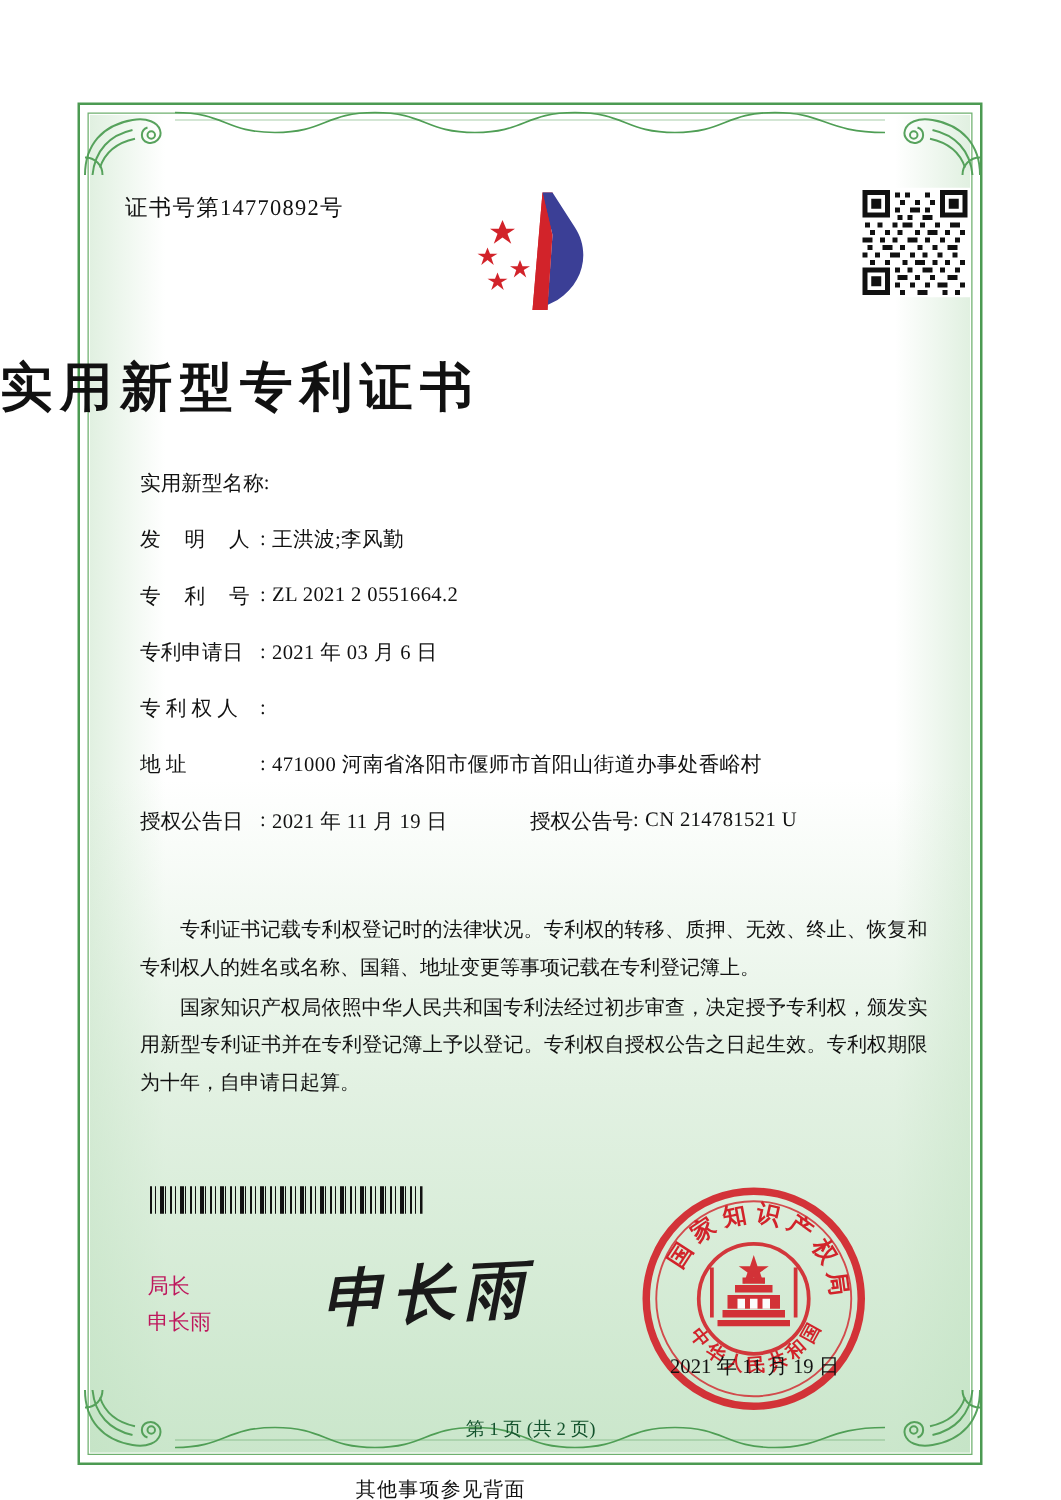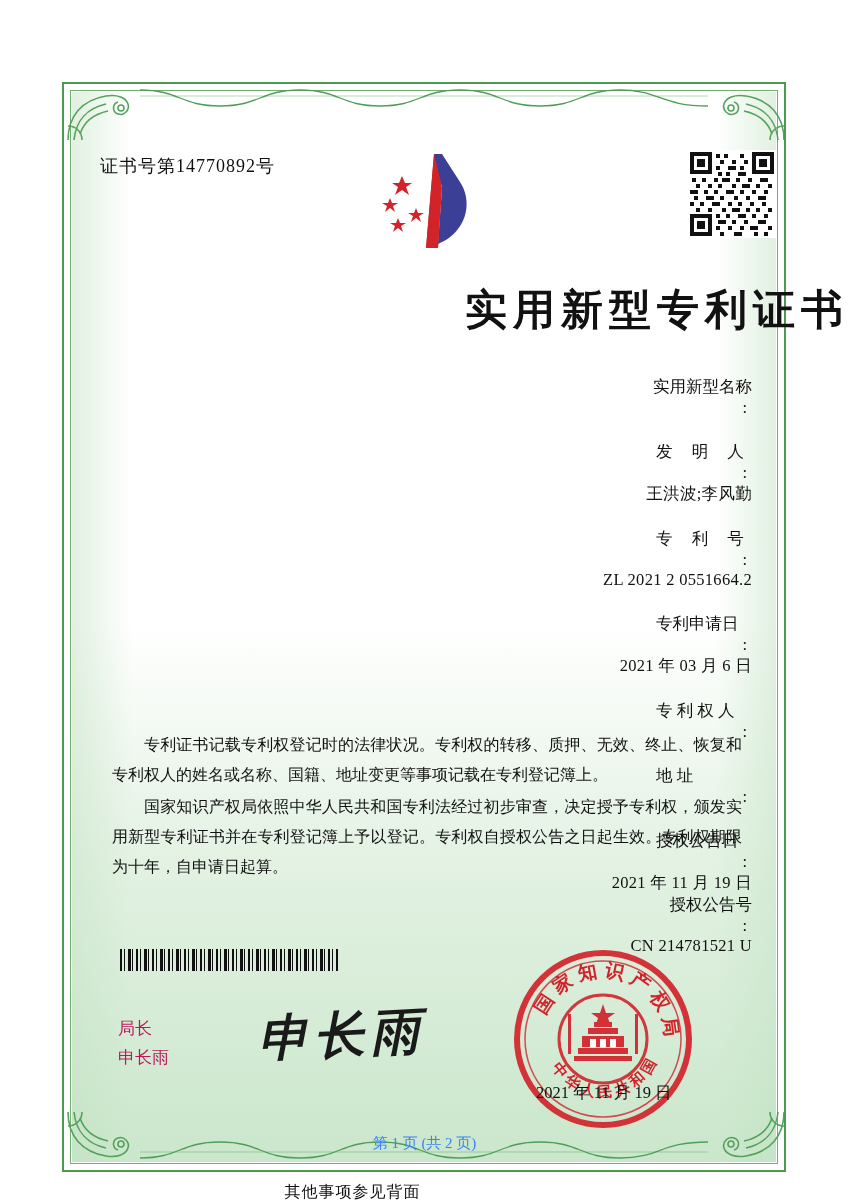--- a/index.html
+++ b/index.html
@@ -105,43 +105,42 @@
     left: 688px;
     top: 126px;
     width: 88px;
     height: 88px;
   }
   .title {
     position: absolute;
     left: 0;
     top: 258px;
     width: 849px;
-    text-align: right;
+    text-align: left;
     font-family: "Liberation Serif", serif;
     font-size: 42px;
     font-weight: bold;
     letter-spacing: 6px;
     color: #111;
   }
   
   .fields {
     position: absolute;
     left: 112px;
     top: 352px;
     width: 640px;
   }
   .field-row {
     display: flex;
-    align-items: flex-end;
+    align-items: flex-start;
     margin-bottom: 23px;
     font-family: "Liberation Serif", serif;
     font-size: 16.5px;
     color: #111;
     white-space: nowrap;
-    flex-direction: column;
   }
   .field-label {
     display: inline-block;
     min-width: 96px;
     letter-spacing: 0px;
   }
   .field-label.spaced {
     letter-spacing: 7.5px;
   }
   .field-colon {
@@ -225,21 +224,21 @@
     white-space: nowrap;
   }
   .page-no {
     position: absolute;
     left: 0;
     top: 1110px;
     width: 849px;
     text-align: center;
     font-family: "Liberation Serif", serif;
     font-size: 15px;
-    color: #3b82f6;
+    color: #14532d;
   }
   .footnote {
     position: absolute;
     left: 0;
     top: 1158px;
     width: 705px;
     text-align: center;
     font-family: "Liberation Serif", serif;
     font-size: 16px;
     color: #111;
@@ -432,20 +431,21 @@
       <span class="field-colon">:</span>
       <span class="field-value">2021 年 03 月 6 日</span>
     </div>
     <div class="field-row">
       <span class="field-label">专 利 权 人</span>
       <span class="field-colon">:</span>
     </div>
     <div class="field-row">
       <span class="field-label">地        址</span>
       <span class="field-colon">:</span>
+      <span class="field-value">471000 河南省洛阳市偃师市首阳山街道办事处香峪村</span>
     </div>
     <div class="field-row dual">
       <span class="field-label">授权公告日</span>
       <span class="field-colon">:</span>
       <span class="field-value">2021 年 11 月 19 日</span>
       <span class="second-label">授权公告号</span>
       <span class="field-colon">:</span>
       <span class="field-value">CN 214781521 U</span>
     </div>
   </div>

